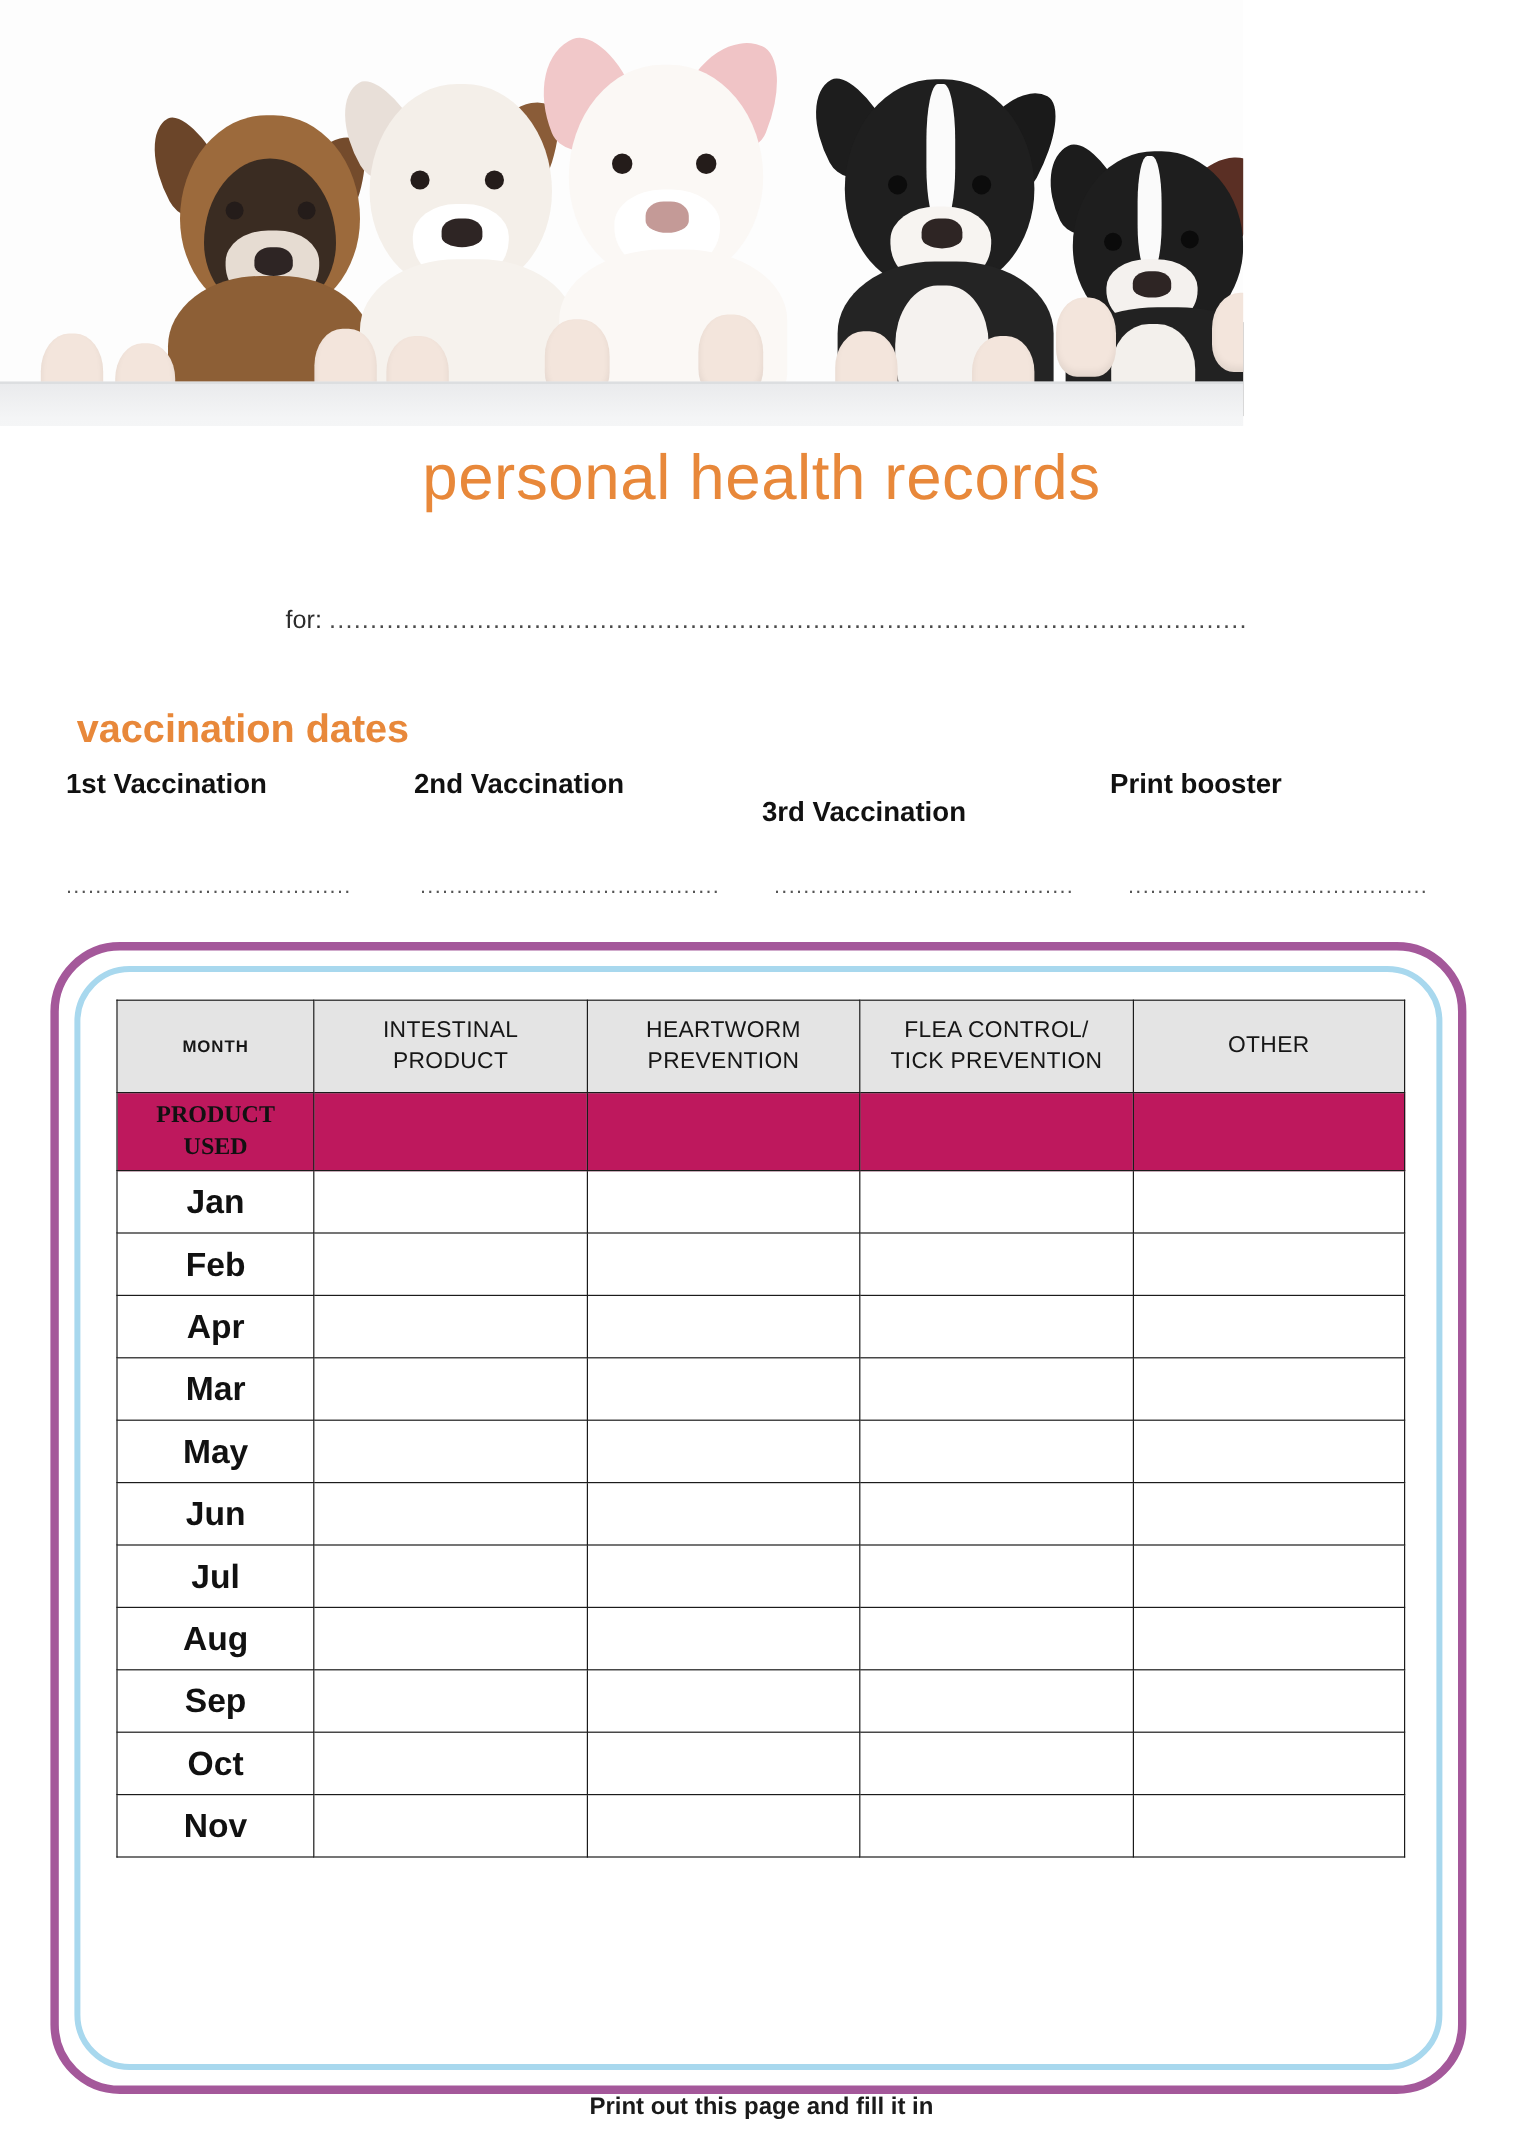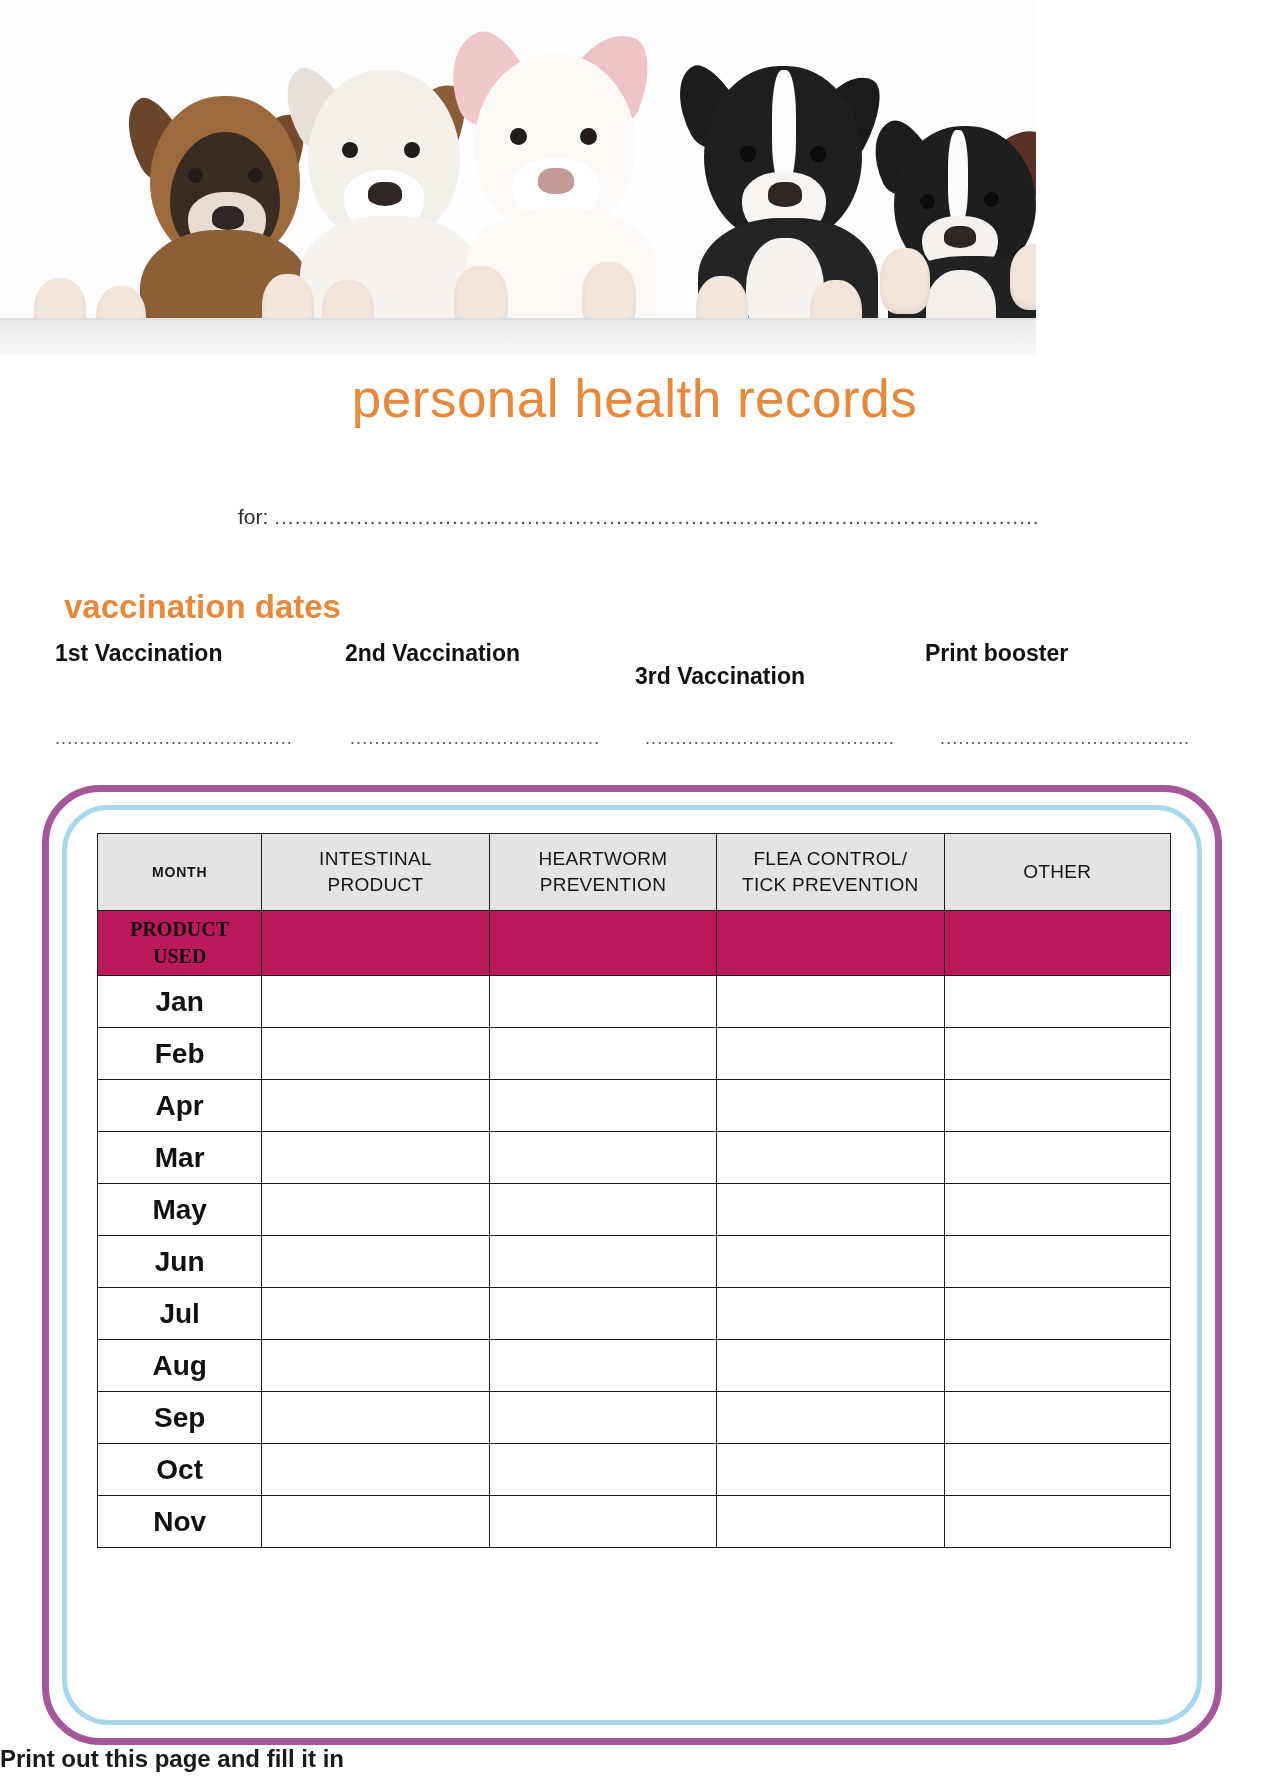--- a/index.html
+++ b/index.html
@@ -229,21 +229,22 @@
     font-size: 28px;
     font-weight: bold;
     color: #111111;
   }
 
   .footnote {
     position: absolute;
     left: 0;
     top: 1745px;
     width: 1269px;
-    font-size: 24px;
+    text-align: center;
+    font-size: 20px;
     font-weight: bold;
     color: #1a1a1a;
   }
 </style>
 </head>
 <body>
 
 <div class="hero">
   <div class="hero-photo">
 

